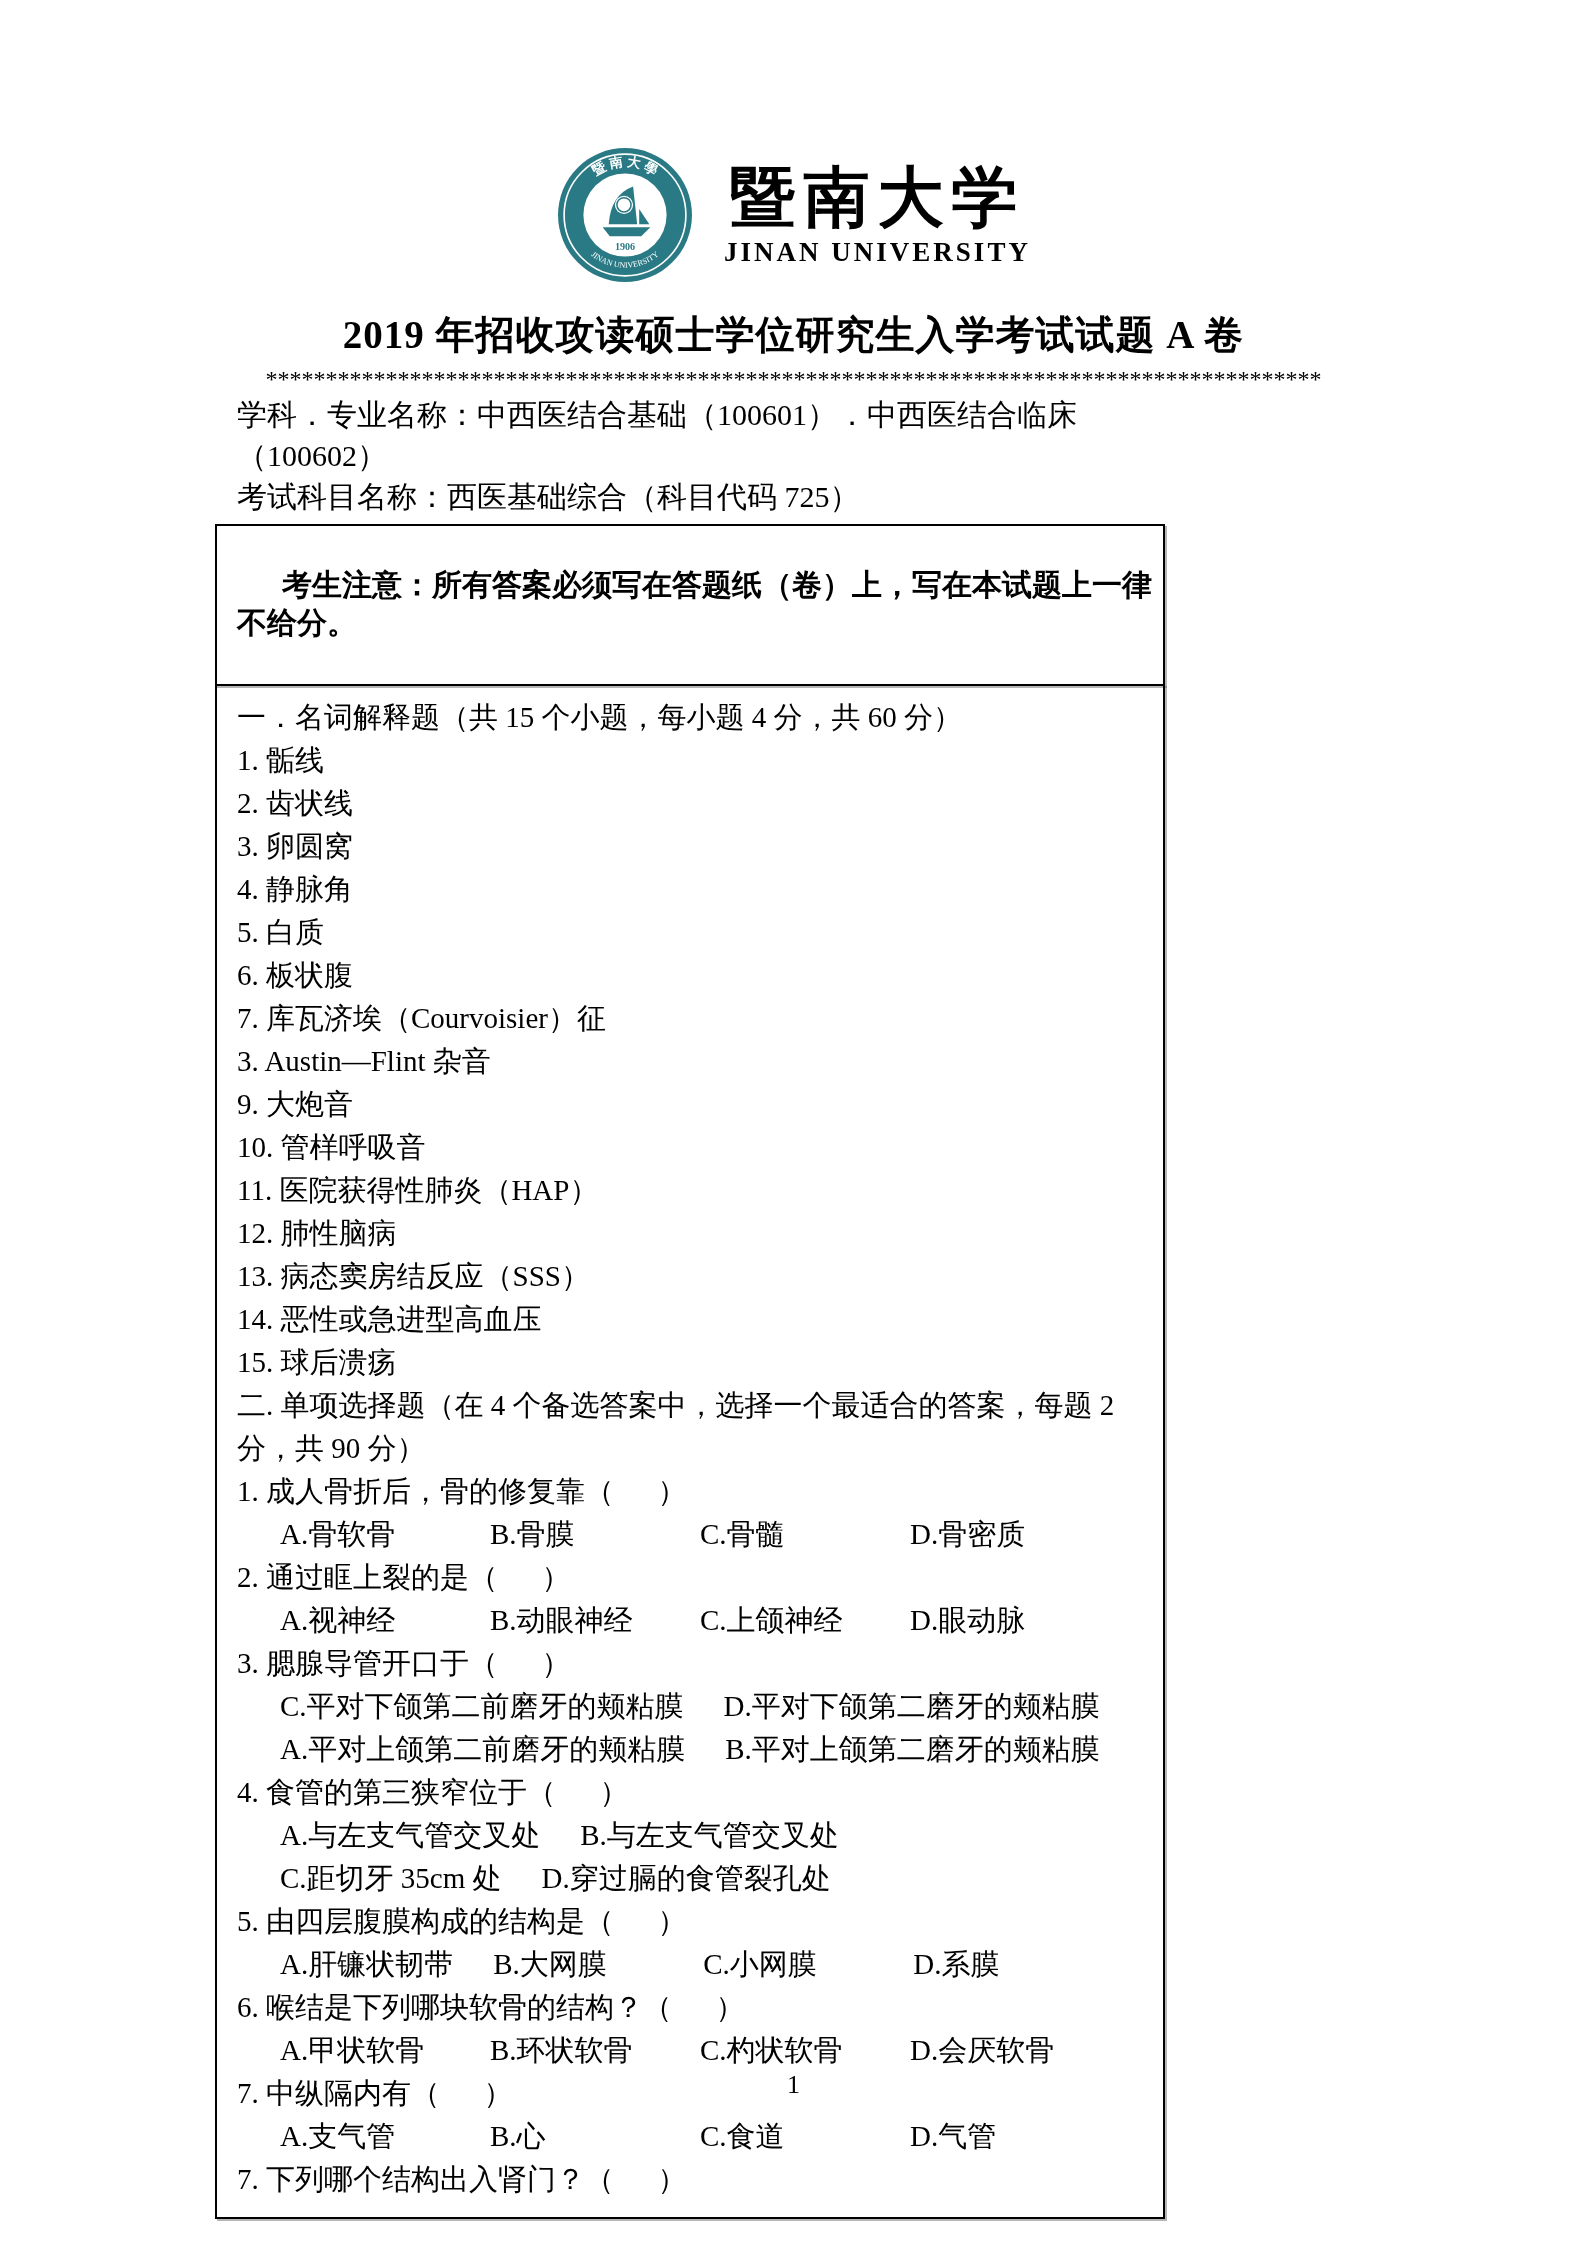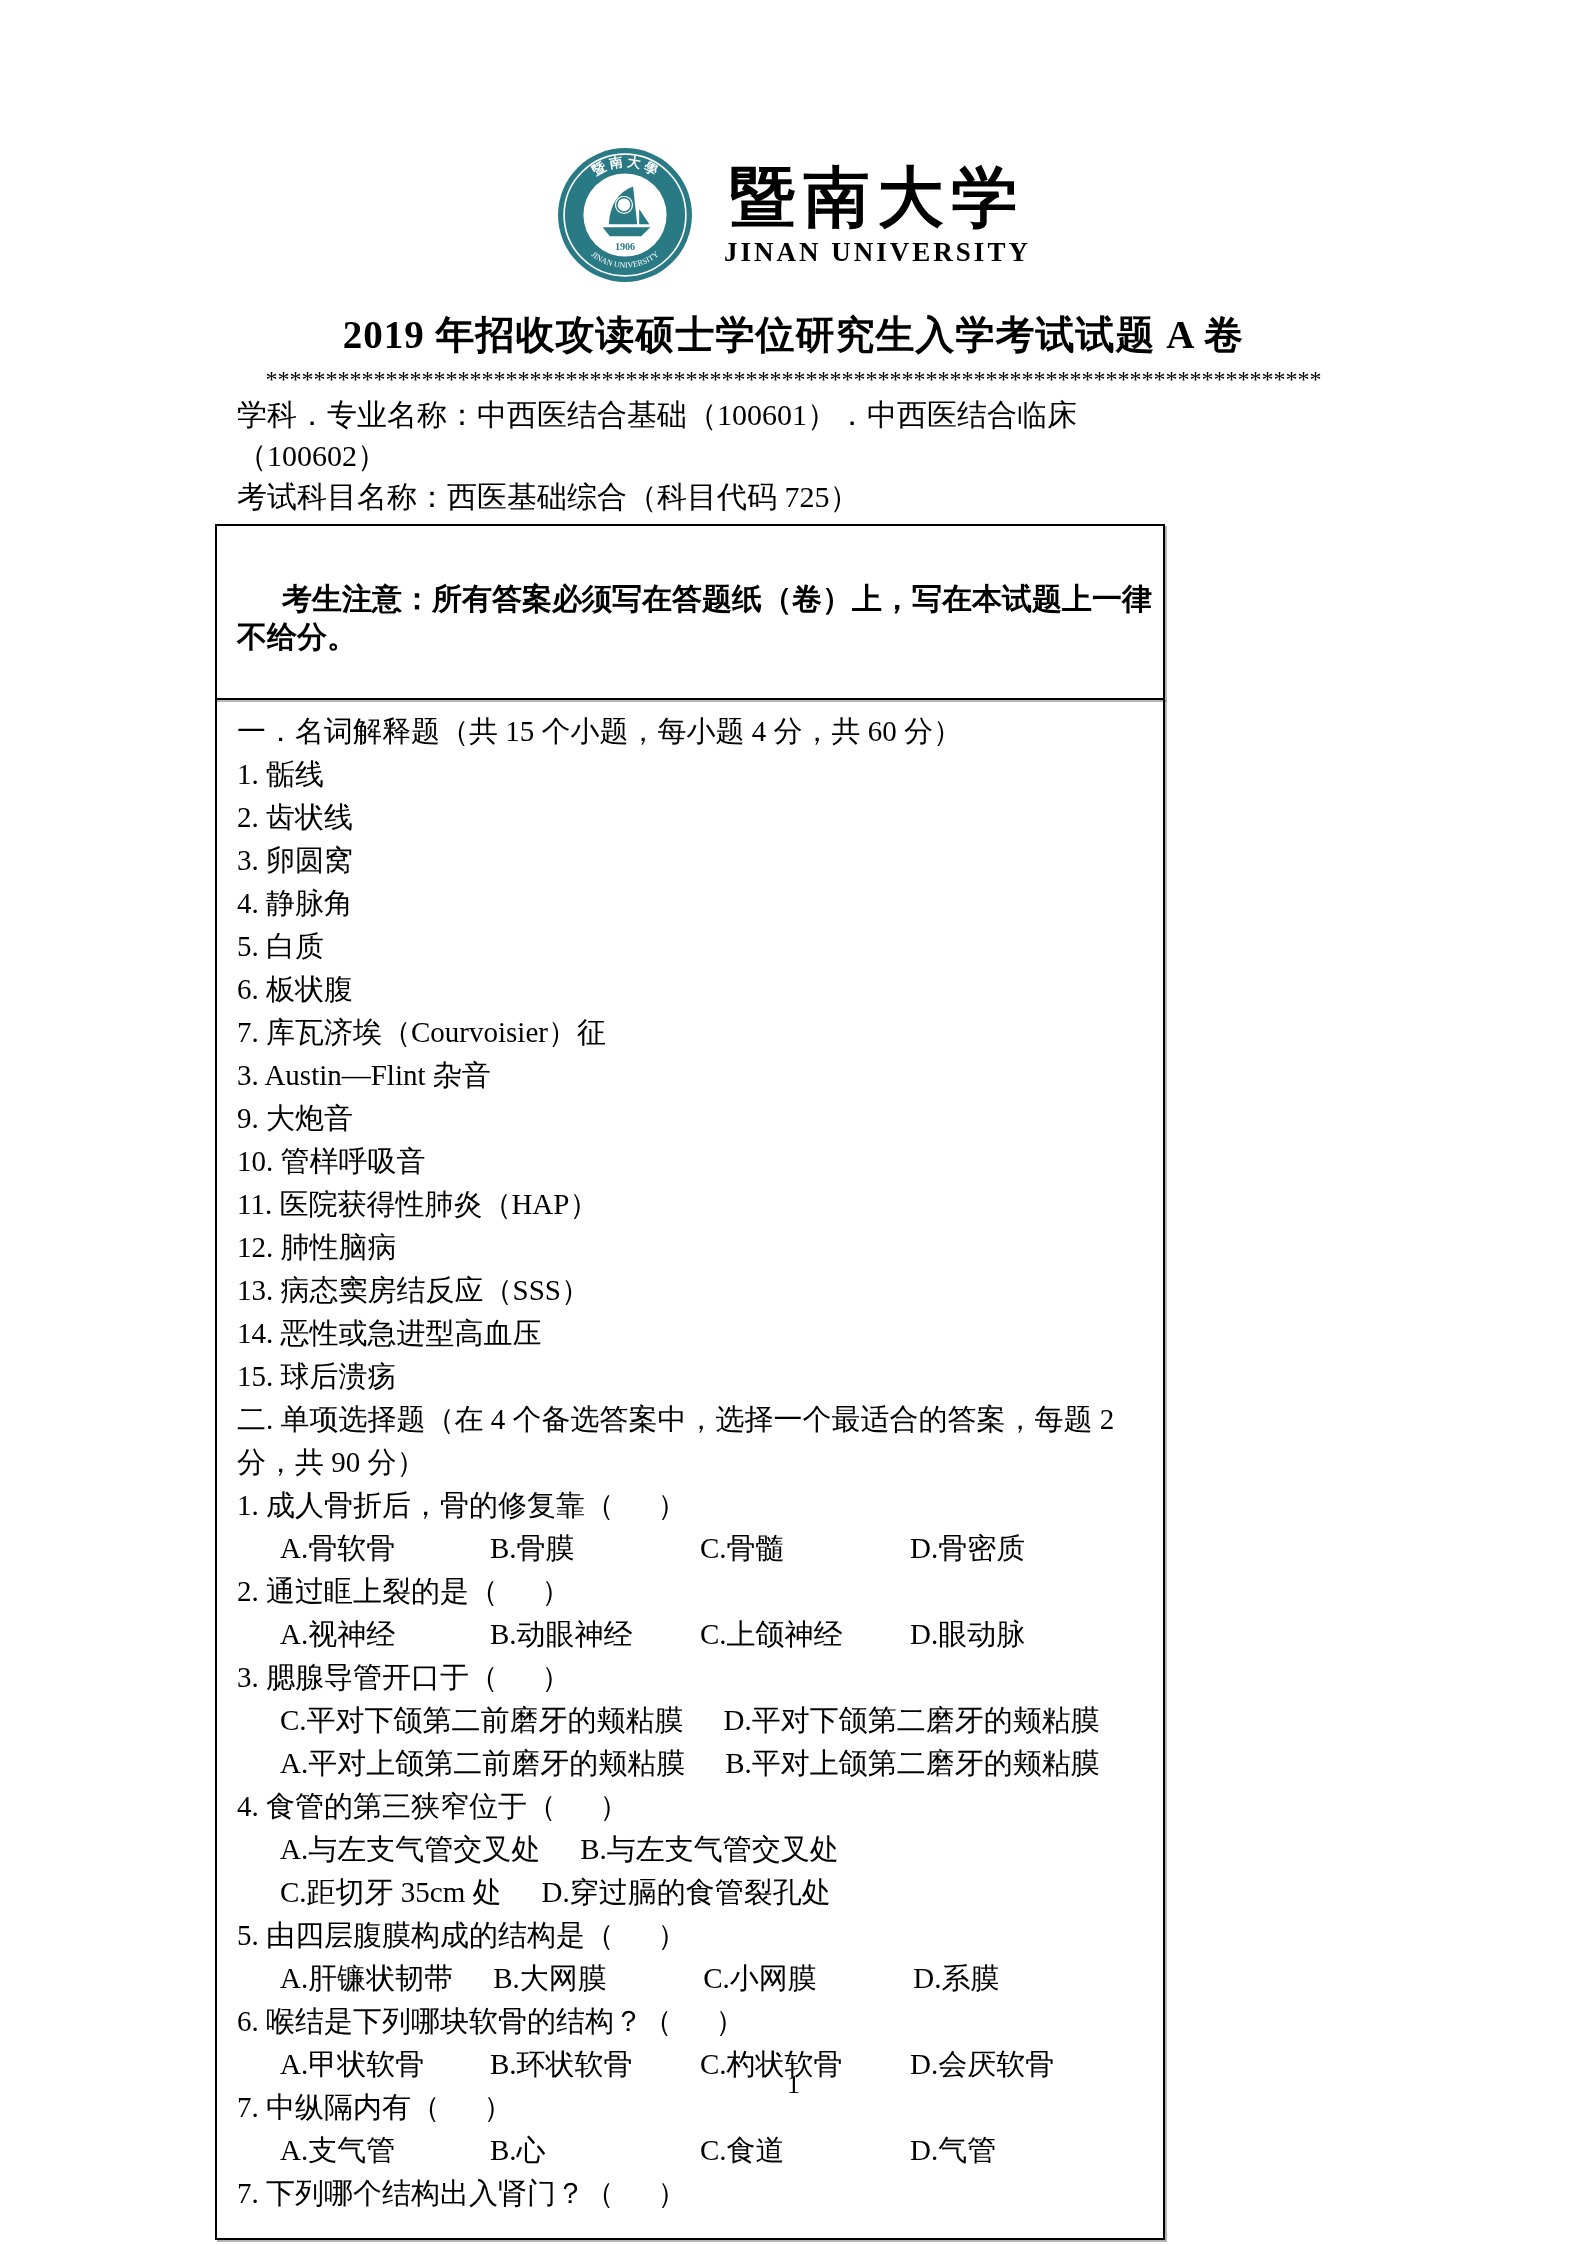--- a/index.html
+++ b/index.html
@@ -75,32 +75,32 @@
   .meta {
     font-size: 30px;
     line-height: 41px;
     padding-left: 22px;
     white-space: pre-wrap;
   }
   .notice-box {
     border: 2px solid #000000;
     box-shadow: 2px 2px 0 rgba(110,110,110,0.5);
     margin-top: 7px;
-    padding: 16px 10px 4px 20px;
+    padding: 2px 10px 4px 20px;
     font-weight: bold;
     font-size: 30px;
     line-height: 38px;
     box-sizing: border-box;
     white-space: pre-wrap;
   }
   .main-box {
     border: 2px solid #000000;
     box-shadow: 2px 2px 0 rgba(110,110,110,0.5);
     margin-top: -2px;
-    padding: 10px 16px 23px 20px;
+    padding: 10px 16px 16px 20px;
     box-sizing: border-box;
   }
   .line {
     font-size: 29px;
     line-height: 43px;
     white-space: pre-wrap;
   }
   .opt-row {
     padding-left: 43px;
   }

